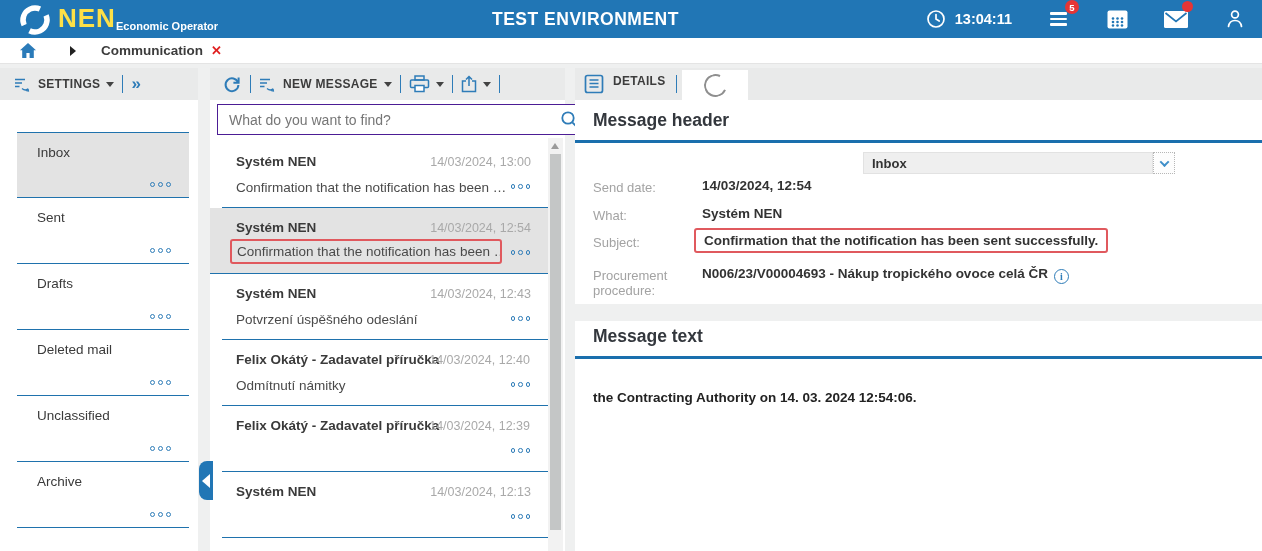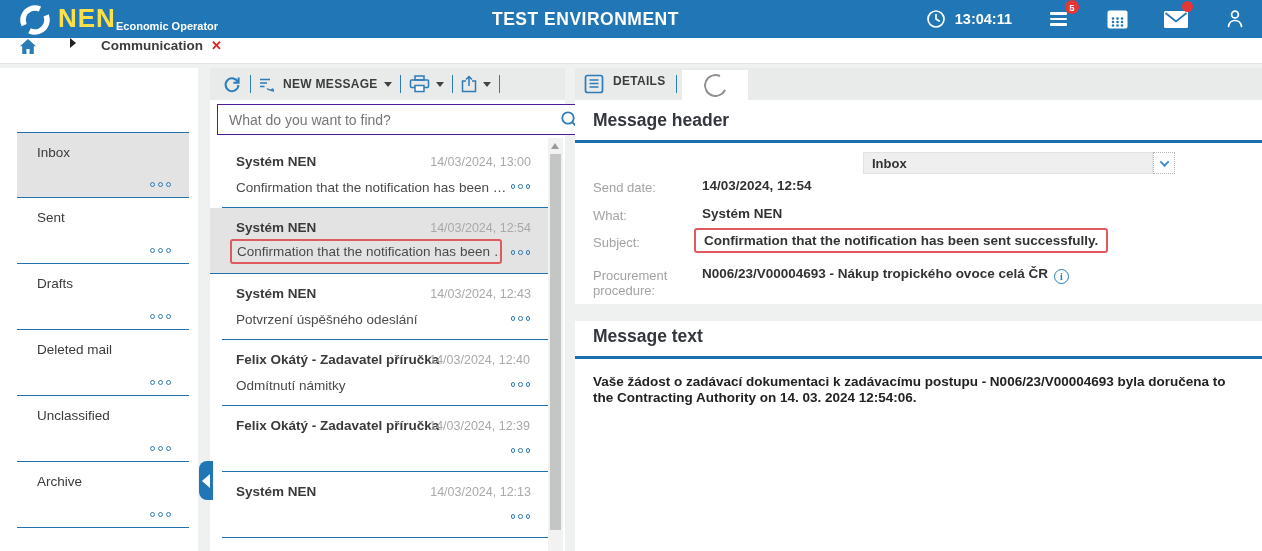--- a/index.html
+++ b/index.html
@@ -19,21 +19,21 @@
   .time-text { color:#fff; font-size:14.5px; font-weight:bold; }
   .icon-btn { position:relative; display:flex; align-items:center; justify-content:center; width:26px; height:26px; cursor:pointer; }
   .hamburger { display:flex; flex-direction:column; gap:3px; }
   .hamburger span { display:block; width:17px; height:2.5px; background:#fff; border-radius:1px; }
   .badge { position:absolute; top:-6px; right:-8px; min-width:14px; height:14px; border-radius:7px; background:#e53535;
            color:#fff; font-size:9.5px; font-weight:bold; display:flex; align-items:center; justify-content:center; padding:0 3px; }
   .reddot { position:absolute; top:-5px; right:-4px; width:11px; height:11px; border-radius:50%; background:#e53535; }
 
   
   .breadcrumb { position:absolute; left:0; top:38px; width:1262px; height:26px; background:#fff;
-                border-bottom:1px solid #e4e4e4; display:flex; align-items:flex-start; }
+                border-bottom:1px solid #e4e4e4; display:flex; align-items:center; }
   .bc-home { margin-left:19px; cursor:pointer; }
   .bc-tri { width:0; height:0; border-left:6px solid #222; border-top:5px solid transparent; border-bottom:5px solid transparent; margin-left:33px; }
   .bc-label { margin-left:25px; font-size:13.5px; font-weight:bold; color:#3c3c3c; cursor:pointer; }
   .bc-close { margin-left:8px; color:#e01f1f; font-size:13px; font-weight:bold; cursor:pointer; }
 
   
   .panel-toolbar { position:absolute; left:0; top:0; right:0; height:32px; background:#e9eaea;
                    display:flex; align-items:center; color:#2e7cb8; }
   .tb-sep { width:1px; height:18px; background:#2e7cb8; margin:0 8px; }
   .tb-label { font-size:12px; font-weight:bold; color:#3c3c3c; letter-spacing:.3px; }
@@ -169,20 +169,32 @@
   <div class="breadcrumb">
     <svg class="bc-home" width="18" height="17" viewBox="0 0 18 17">
       <path d="M9 1l8 7.2h-2.2V16h-4.2v-5H7.4v5H3.2V8.2H1z" fill="#2b7bb9"></path>
     </svg>
     <span class="bc-tri"></span>
     <span class="bc-label">Communication</span>
     <span class="bc-close">✕</span>
   </div>
 
   <aside id="sidebar">
+    <div class="panel-toolbar">
+      <div class="tb-btn" style="margin-left:14px;">
+        <svg width="17" height="15" viewBox="0 0 17 15">
+          <path d="M1 2.5h10M1 6h7M1 9.5h4.5" stroke="#2e7cb8" stroke-width="1.6" fill="none"></path>
+          <path d="M8 11.5c2.2 1.8 4.3 1.8 6 .3M14 11.9l.3 2-2-.3" stroke="#2e7cb8" stroke-width="1.4" fill="none"></path>
+        </svg>
+        <span class="tb-label" style="margin-left:7px;">SETTINGS</span>
+        <span class="caret"></span>
+      </div>
+      <div class="tb-sep"></div>
+      <span class="dbl-chev">»</span>
+    </div>
     <div class="folders">
       <div class="folder selected">
         <span class="folder-label">Inbox</span>
         <span class="dots">
             <i></i>
             <i></i>
             <i></i>
           </span>
       </div>
       <div class="folder">
@@ -380,17 +392,16 @@
     <span class="fld-value" style="top:160px; left:119px;"><span class="redbox">Confirmation that the notification has been sent successfully.</span></span>
 
     <span class="fld-label" style="top:200px;">Procurement procedure:</span>
     <span class="fld-value" style="top:198px;"><span>N006/23/V00004693 - Nákup tropického ovoce celá ČR</span><span class="info-icon">i</span></span>
 
     <div class="grey-band"></div>
 
     <div class="section-title" style="top:258px;">Message text</div>
     <div class="blue-rule" style="top:288px;"></div>
 
-    <div class="msg-text-line" style="top:306px;">Vaše žádost o zadávací dokumentaci k zadávacímu postupu  - N006/23/V00004693 byla doručena to</div>
     <div class="msg-text-line" style="top:322px;">the Contracting Authority on 14. 03. 2024 12:54:06.</div>
   </section>
 
 </div>
 
 </body></html>

